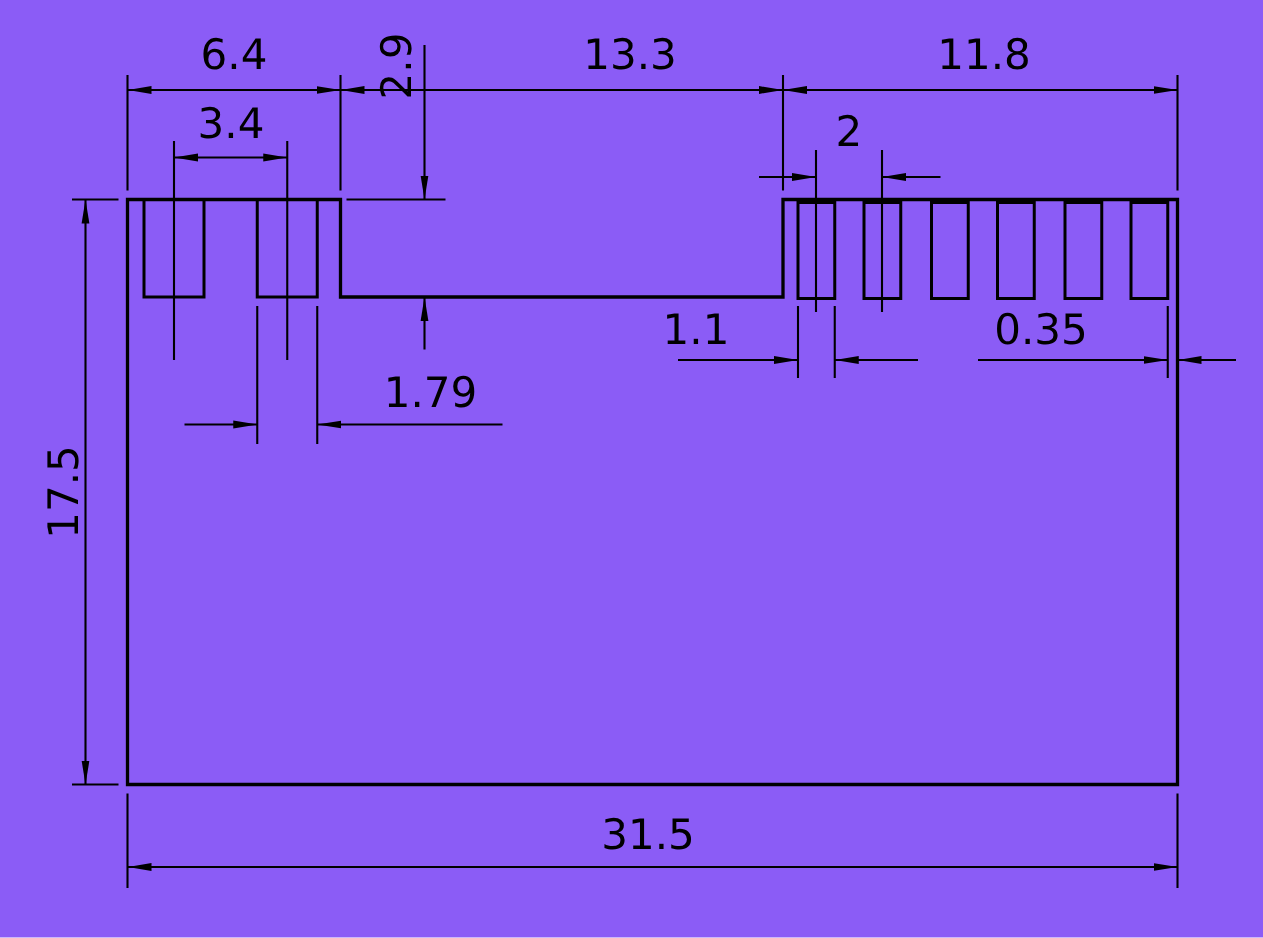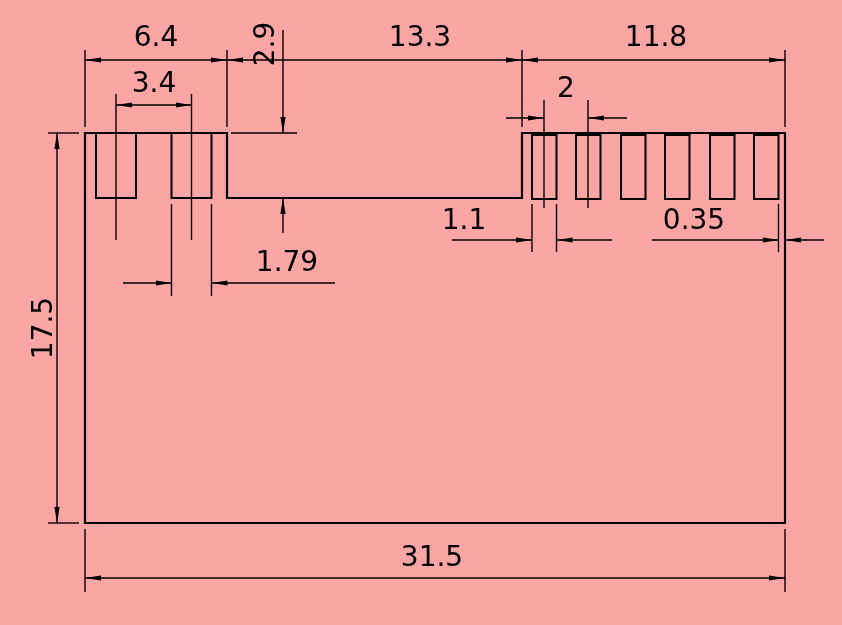--- a/index.html
+++ b/index.html
@@ -1,16 +1,16 @@
 <!DOCTYPE html>
 <html><head>
 <meta charset="utf-8">
 <style>
   html, body { margin: 0; padding: 0; background: #ffffff; }
-  .page { width: 842px; height: 625px; background: #fca5a5; position: relative; overflow: hidden; }
+  .page { width: 842px; height: 625px; background: #8b5cf6; position: relative; overflow: hidden; }
   svg { display: block; }
   .outline { fill: none; stroke: #000000; stroke-width: 2.2; }
   .slot    { fill: none; stroke: #000000; stroke-width: 2; }
   .ext     { stroke: #000000; stroke-width: 1.4; }
   .dim     { stroke: #000000; stroke-width: 1.4; }
   .lbl     { font-family: "DejaVu Sans", sans-serif; font-size: 28px; fill: #000000; }
 </style>
 </head>
 <body>
 

